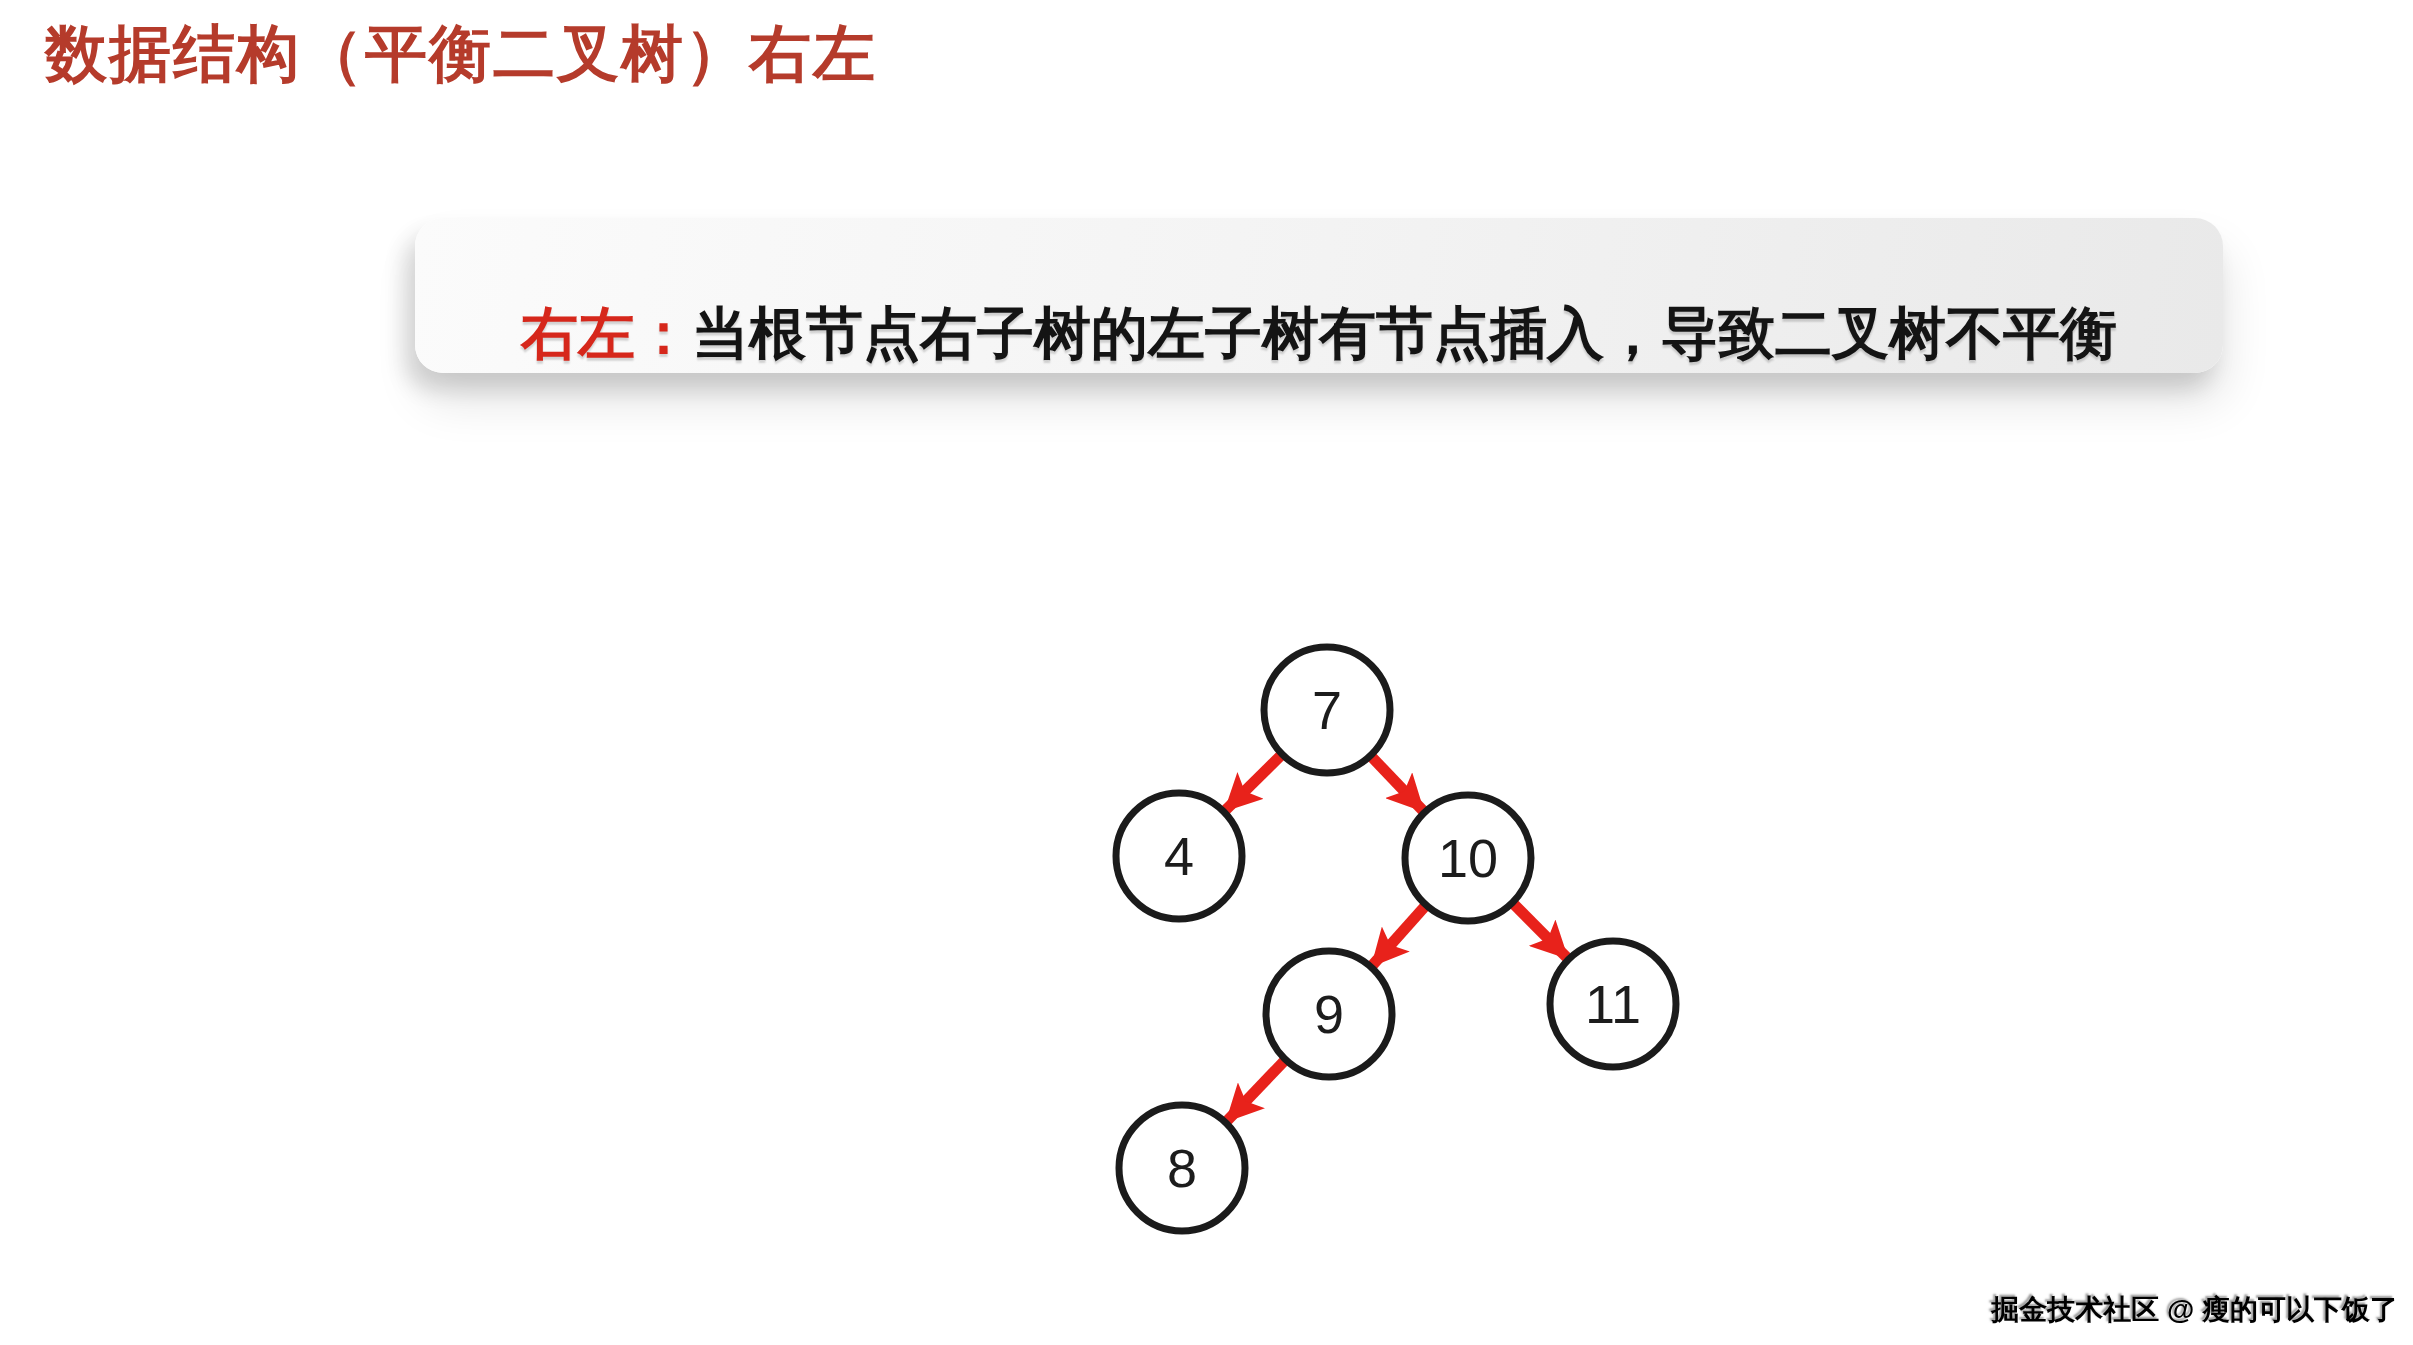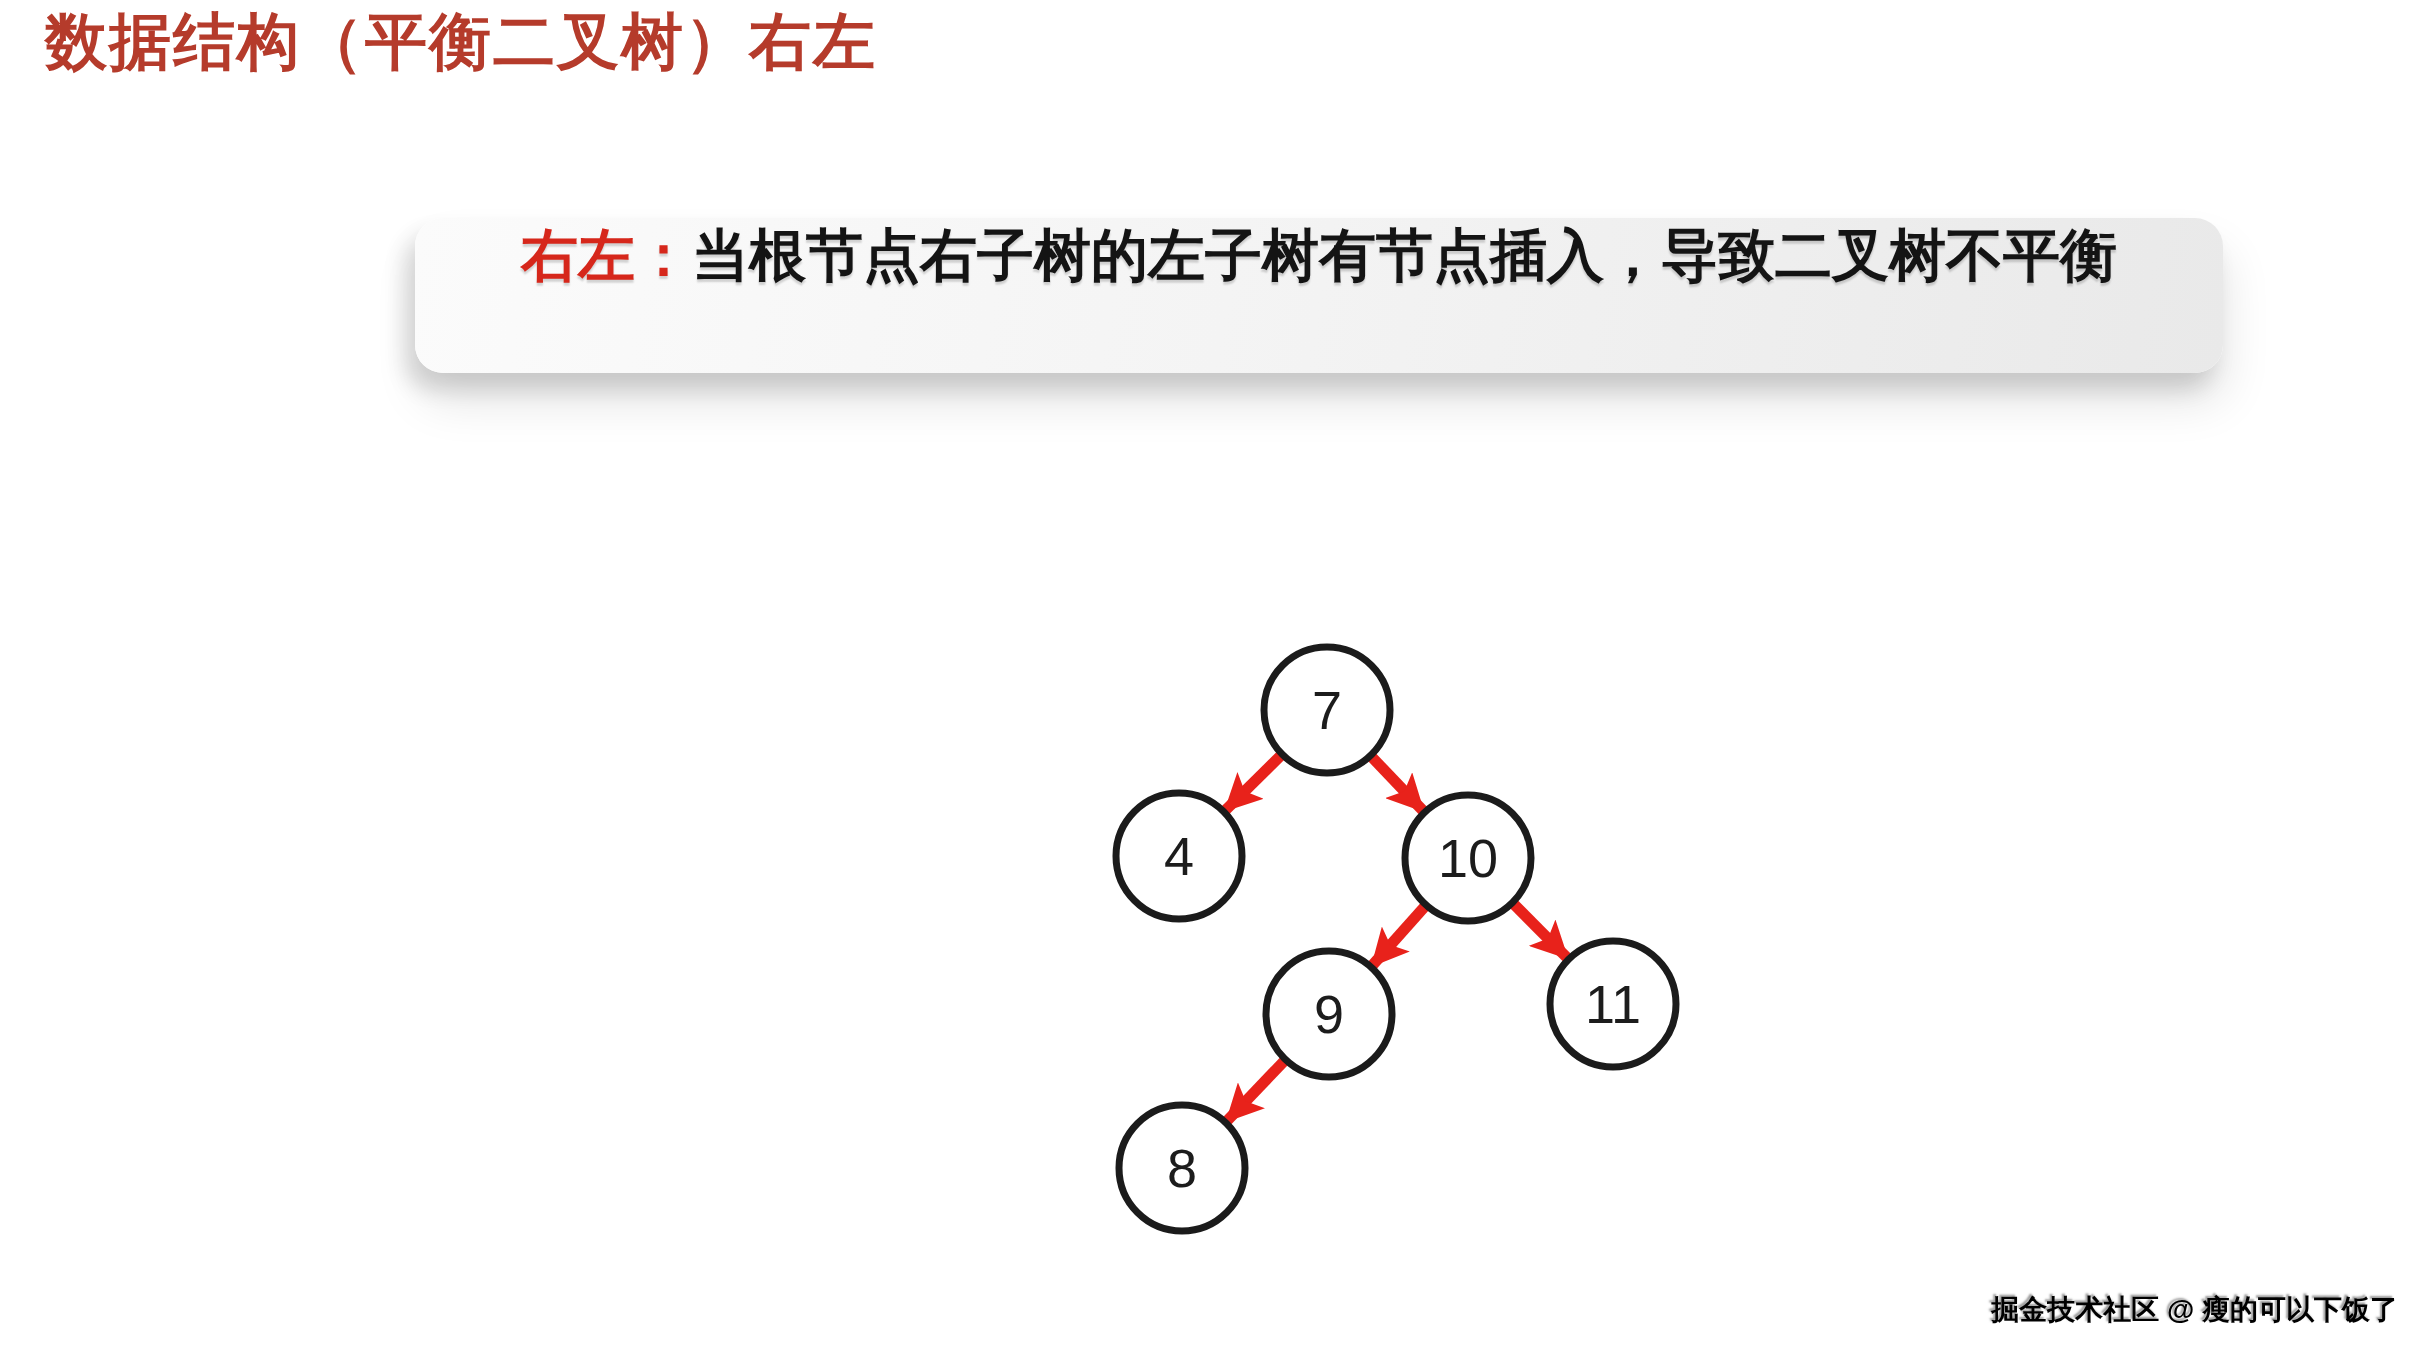--- a/index.html
+++ b/index.html
@@ -12,36 +12,36 @@
   *{margin:0;padding:0;box-sizing:border-box;}
   html,body{background:#ffffff;}
   body{
     width:2413px;height:1345px;
     position:relative;
     overflow:hidden;
     font-family:"Liberation Sans","DejaVu Sans",sans-serif;
   }
   .page-title{
     position:absolute;
-    left:45px;top:0;
+    left:45px;top:12px;
     font-size:62px;
     font-weight:700;
     letter-spacing:2px;
     color:var(--title-red);
     white-space:nowrap;
   }
   .callout{
     position:absolute;
     left:415px;top:218px;
     width:1808px;height:155px;
     border-radius:28px;
     background:linear-gradient(100deg,#fbfbfb 0%,#f4f4f4 45%,#e9e9e9 100%);
     box-shadow:-10px 16px 22px rgba(0,0,0,.14), 4px 30px 46px rgba(0,0,0,.10);
     display:flex;
-    align-items:flex-start;
+    align-items:flex-end;
     justify-content:center;
   }
   .callout-text{
     font-size:57px;
     font-weight:700;
     color:var(--body-text);
     white-space:nowrap;
     text-shadow:0 3px 2px rgba(0,0,0,.16);
   }
   .callout-label{

